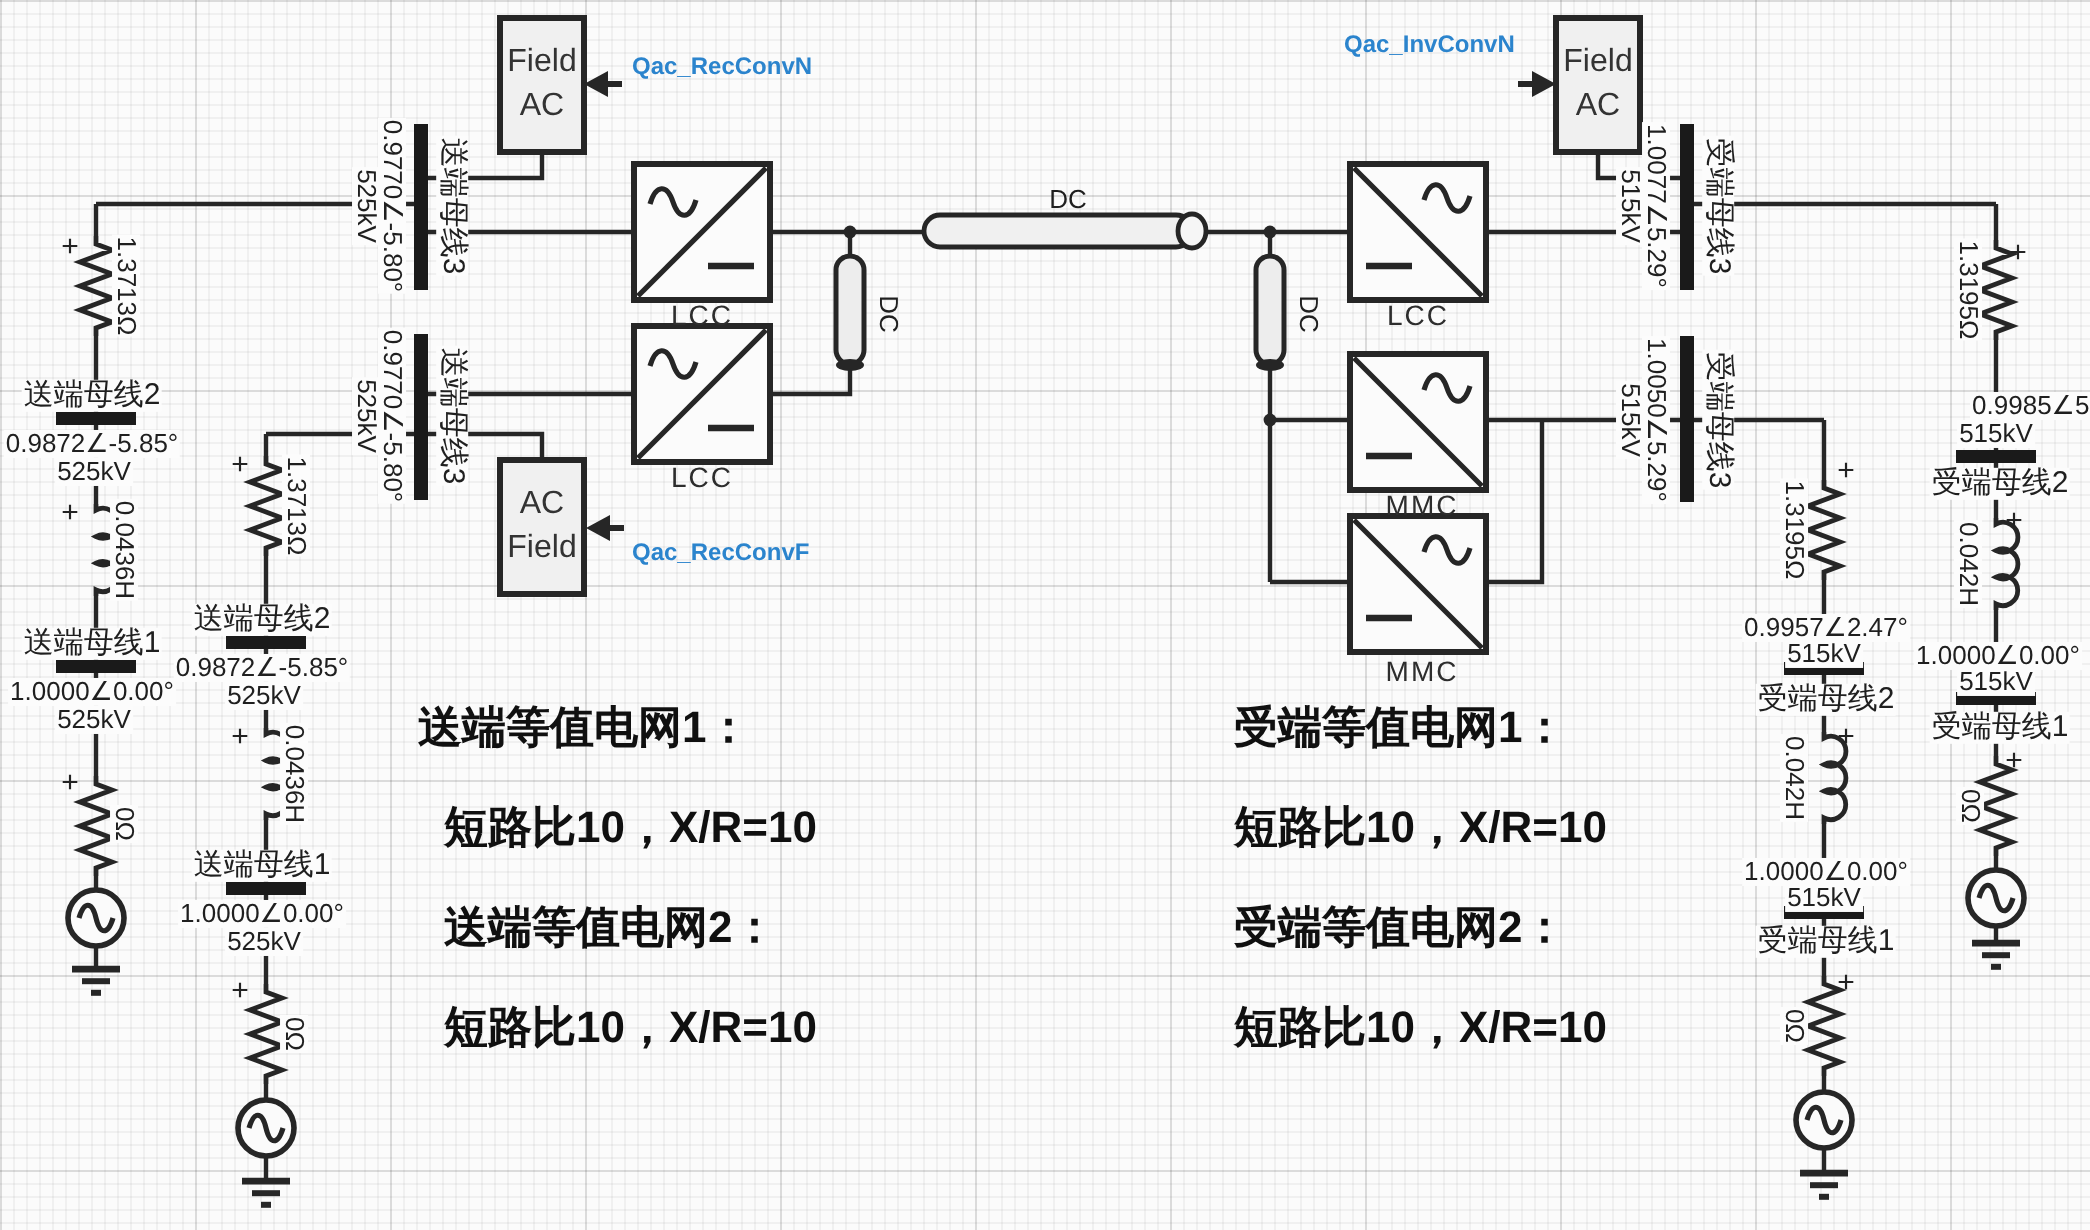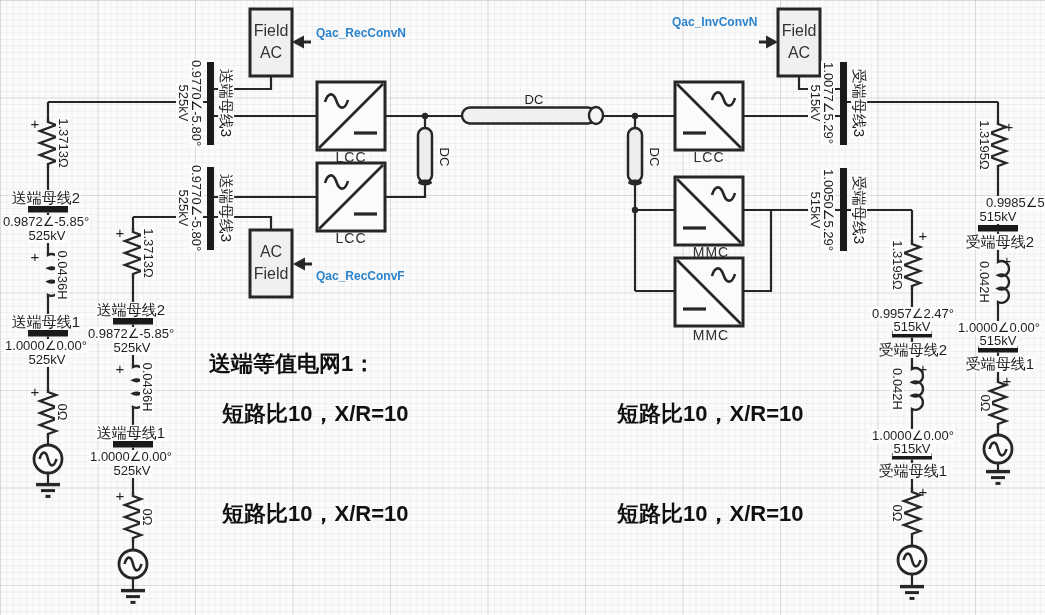--- a/index.html
+++ b/index.html
@@ -266,17 +266,20 @@
 <div class="lbl plus" style="left:1007px;top:261px;">+</div>
 <div class="lbl v" style="left:984px;top:282px;">0.042H</div>
 <div class="lbl" style="left:999px;top:328px;">1.0000∠0.00°</div>
 <div class="lbl" style="left:998px;top:341px;">515kV</div>
 <div class="lbl cn" style="left:1000px;top:364px;">受端母线1</div>
 <div class="lbl plus" style="left:1007px;top:381px;">+</div>
 <div class="lbl v" style="left:985px;top:403px;">0Ω</div>
 
 <div class="note" style="left:209px;top:349px;">送端等值电网1：</div>
 <div class="note" style="left:222px;top:399px;">短路比10，X/R=10</div>
+<div class="note" style="left:222px;top:449px;">送端等值电网2：</div>
 <div class="note" style="left:222px;top:499px;">短路比10，X/R=10</div>
+<div class="note" style="left:617px;top:349px;">受端等值电网1：</div>
 <div class="note" style="left:617px;top:399px;">短路比10，X/R=10</div>
+<div class="note" style="left:617px;top:449px;">受端等值电网2：</div>
 <div class="note" style="left:617px;top:499px;">短路比10，X/R=10</div>
 
 </div>
 
 </body></html>

